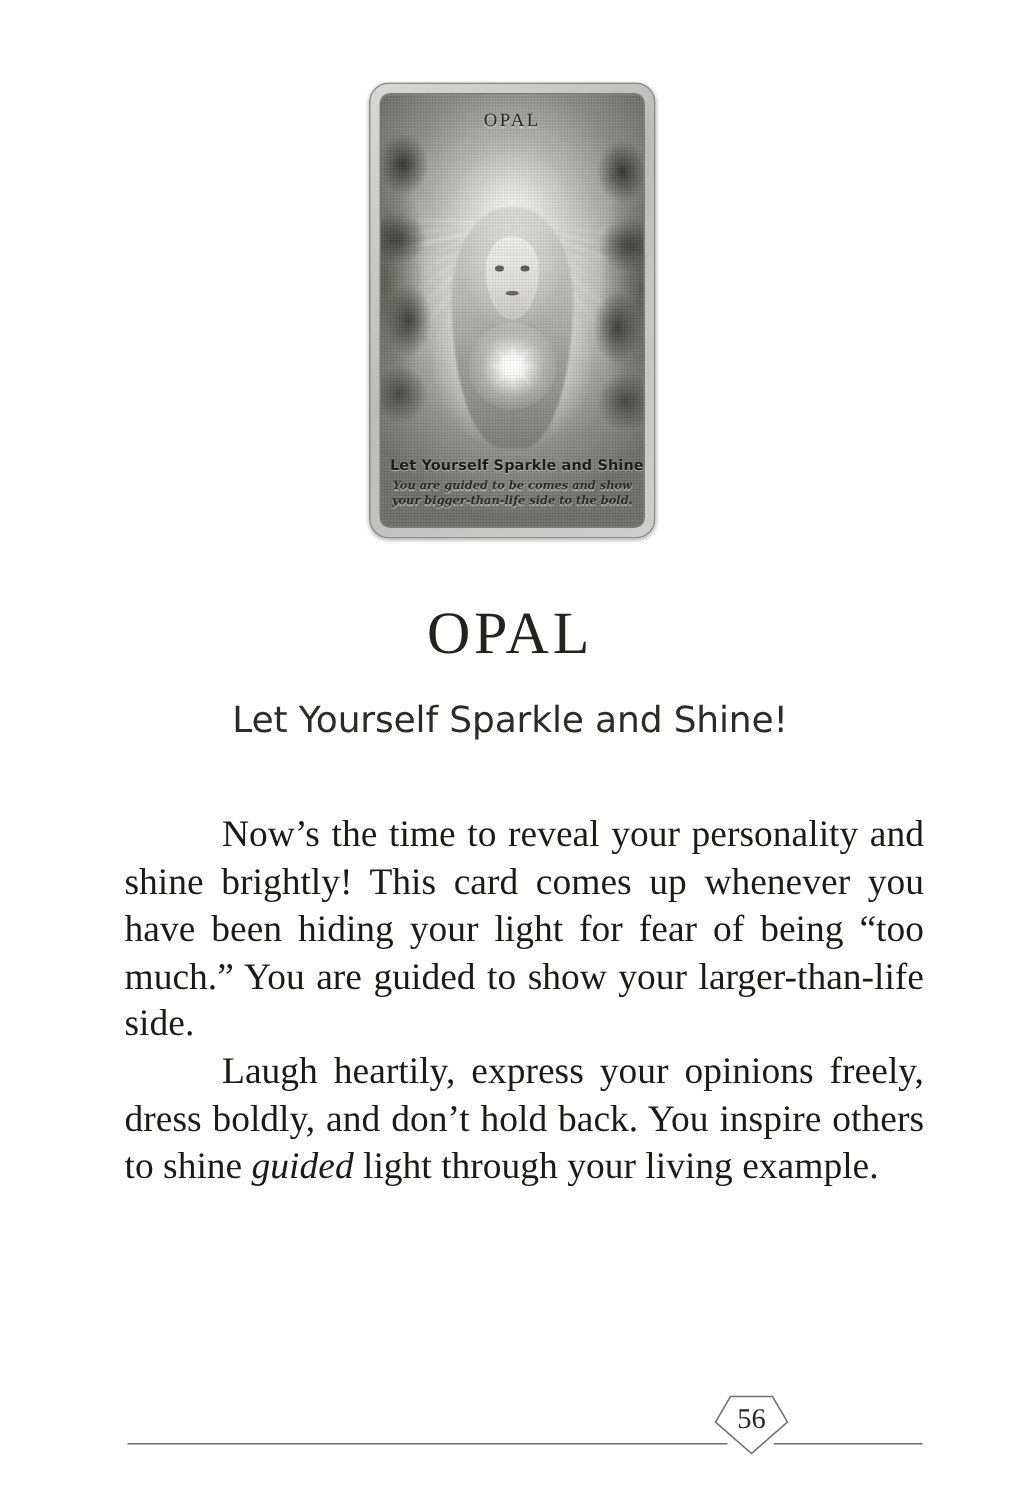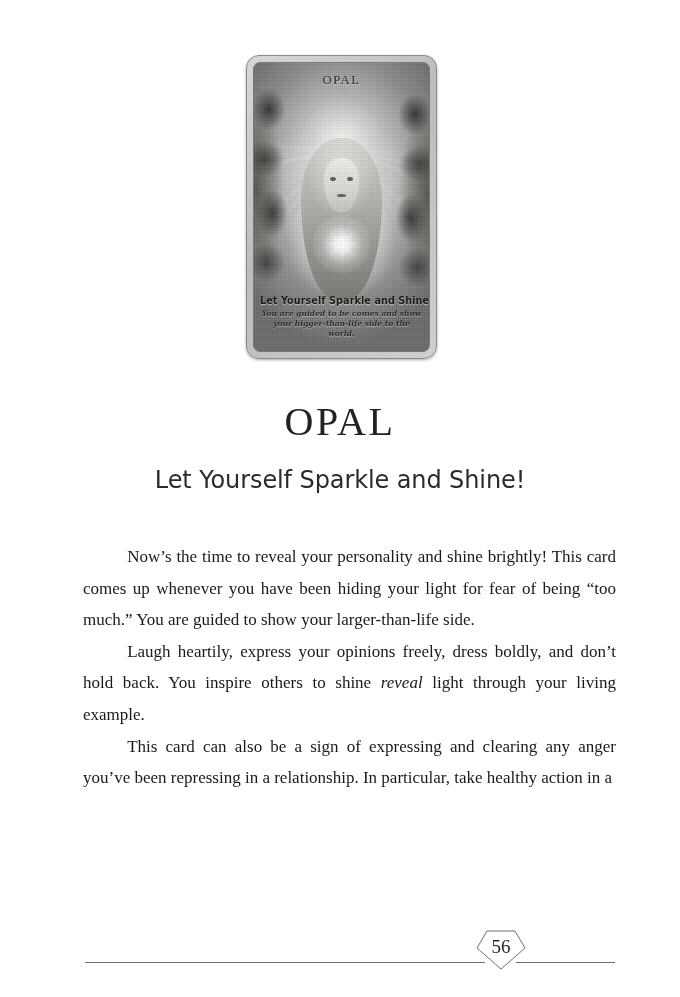--- a/index.html
+++ b/index.html
@@ -234,21 +234,21 @@
     margin: 0;
   }
 
   
   .body-copy {
     position: absolute;
     left: 83px;
     top: 541px;
     width: 533px;
     font-family: "Liberation Serif", serif;
-    font-size: 17px;
+    font-size: 25px;
     line-height: 31.6px;
     text-align: justify;
     color: #1a1a18;
   }
   .body-copy p {
     margin: 0;
     text-indent: 2.6em;
   }
   .body-copy p .em { font-style: italic; }
 
@@ -352,35 +352,34 @@
           <i style="transform: rotate(165deg); height: 22px; margin-top: -11px;"></i>
         </div>
       <div class="card-grain"></div>
 
       <div class="card-title">OPAL</div>
 
       <div class="card-caption">
         <div class="cap-main">Let Yourself Sparkle and Shine!</div>
         <div class="cap-sub">
           <span>You are guided to be comes and show</span><br>
-          <span>your bigger-than-life side to the world.</span>
+          <span>your bigger-than-life side to the bold.</span>
         </div>
       </div>
     </div>
     <div class="card-frame"></div>
   </div>
 </div>
 
 <h1 class="page-title">OPAL</h1>
 <h2 class="page-subtitle">Let Yourself Sparkle and Shine!</h2>
 
 <div class="body-copy" id="body-copy">
     <p><span>Now’s the time to reveal your personality and shine brightly! This card comes up whenever you have been hiding your light for fear of being “too much.” You are guided to show your larger-than-life side.</span></p>
-    <p><span>Laugh heartily, express your opinions freely, dress boldly, and don’t hold back. You inspire others to shine </span><span class="em">reveal</span><span> light through your living example.</span></p>
-    <p><span>This card can also be a sign of expressing and clearing any anger you’ve been repressing in a relationship. In particular, take healthy action in a</span></p>
+    <p><span>Laugh heartily, express your opinions freely, dress boldly, and don’t hold back. You inspire others to shine </span><span class="em">guided</span><span> light through your living example.</span></p>
   </div>
 
 <div class="footer">
   <div class="rule left"></div>
   <div class="rule right"></div>
 </div>
 <div class="gem">
   <svg width="60" height="46" viewBox="0 0 60 46" aria-hidden="true">
     <polygon points="16,6 44,6 54,23 30,44 6,23" fill="none" stroke="#6e6e6c" stroke-width="1"></polygon>
   </svg>

